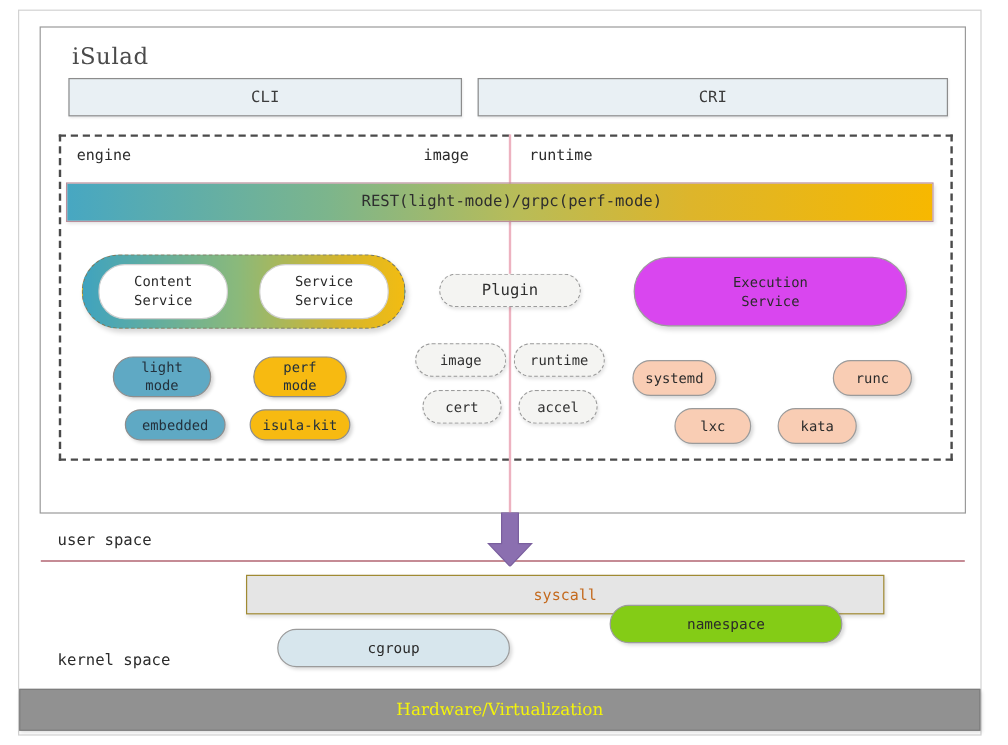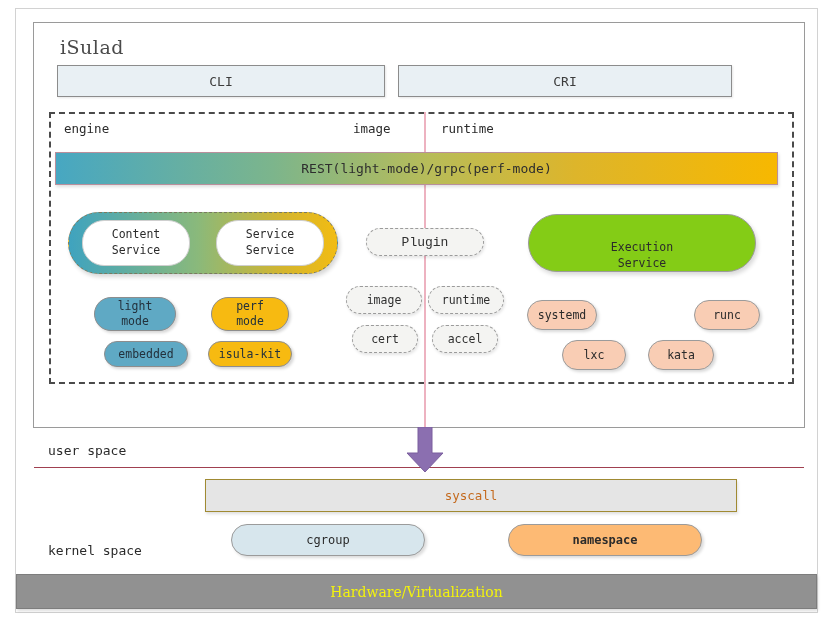--- a/index.html
+++ b/index.html
@@ -43,21 +43,21 @@
   
   .iface-box {
     height: 32px;
     background: #e9f0f4;
     border: 1px solid #8c8c8c;
     display: flex; align-items: center; justify-content: center;
     font-size: 13px; color: #3c3c3c;
     box-shadow: 1px 1px 2px rgba(0,0,0,0.10);
   }
   #cli-box { left: 57px; top: 65px; width: 328px; }
-  #cri-box { left: 398px; top: 65px; width: 334px; }
+  #cri-box { left: 398px; top: 65px; width: 392px; }
 
   
   #engine-dashed {
     left: 49px; top: 112px; width: 745px; height: 272px;
     border: 2px dashed #4a4a4a;
     background: transparent;
   }
   .zone-label {
     font-size: 12.5px; color: #2b2b2b; top: 121px;
   }
@@ -103,34 +103,34 @@
 
   
   .plugin-pill {
     background: #f4f4f2;
     border: 1.5px dashed #9b9b9b;
     border-radius: 16px;
     display: flex; align-items: center; justify-content: center;
     font-size: 11.5px; color: #303030;
     box-shadow: 1px 2px 3px rgba(0,0,0,0.10);
   }
-  #plugin-main { left: 366px; top: 228px; width: 118px; height: 28px; font-size: 13px; font-family: Liberation Mono, monospace; }
+  #plugin-main { left: 366px; top: 228px; width: 118px; height: 28px; font-size: 13px; }
   #plugin-image   { left: 346px; top: 286px; width: 76px; height: 28px; }
   #plugin-runtime { left: 428px; top: 286px; width: 76px; height: 28px; }
   #plugin-cert    { left: 352px; top: 325px; width: 66px; height: 28px; }
   #plugin-accel   { left: 432px; top: 325px; width: 66px; height: 28px; }
 
   
   #exec-service {
     left: 528px; top: 214px; width: 228px; height: 58px;
-    background: #84cc16;
+    background: #d946ef;
     border: 1px solid #9b9b9b;
     border-radius: 29px;
     display: flex; flex-direction: column;
-    align-items: center; justify-content: flex-end;
+    align-items: center; justify-content: center;
     font-size: 11.5px; color: #2b2b2b; line-height: 1.4;
     box-shadow: 2px 3px 4px rgba(0,0,0,0.15);
   }
 
   
   .mode-pill {
     border-radius: 18px;
     border: 1px solid #8d8d8d;
     display: flex; flex-direction: column;
     align-items: center; justify-content: center;
@@ -184,21 +184,21 @@
   
   .kern-pill {
     height: 32px;
     border: 1px solid #9b9b9b;
     border-radius: 16px;
     display: flex; align-items: center; justify-content: center;
     font-size: 12px; color: #2b2b2b;
     box-shadow: 2px 2px 3px rgba(0,0,0,0.14);
   }
   #pill-cgroup    { left: 231px; top: 524px; width: 194px; background: #d7e6ed; }
-  #pill-namespace { left: 508px; top: 524px; width: 194px; background: #fdba74; font-weight: bold; }
+  #pill-namespace { left: 508px; top: 504px; width: 194px; background: #84cc16; }
 
   
   #hardware-bar {
     left: 16px; top: 574px; width: 801px; height: 35px;
     background: #919191;
     border: 1px solid #7d7d7d;
     display: flex; align-items: center; justify-content: center;
     font-family: "DejaVu Serif", "Liberation Serif", serif;
     font-size: 14px; color: #f3f30c;
     box-shadow: 1px 2px 3px rgba(0,0,0,0.14);

